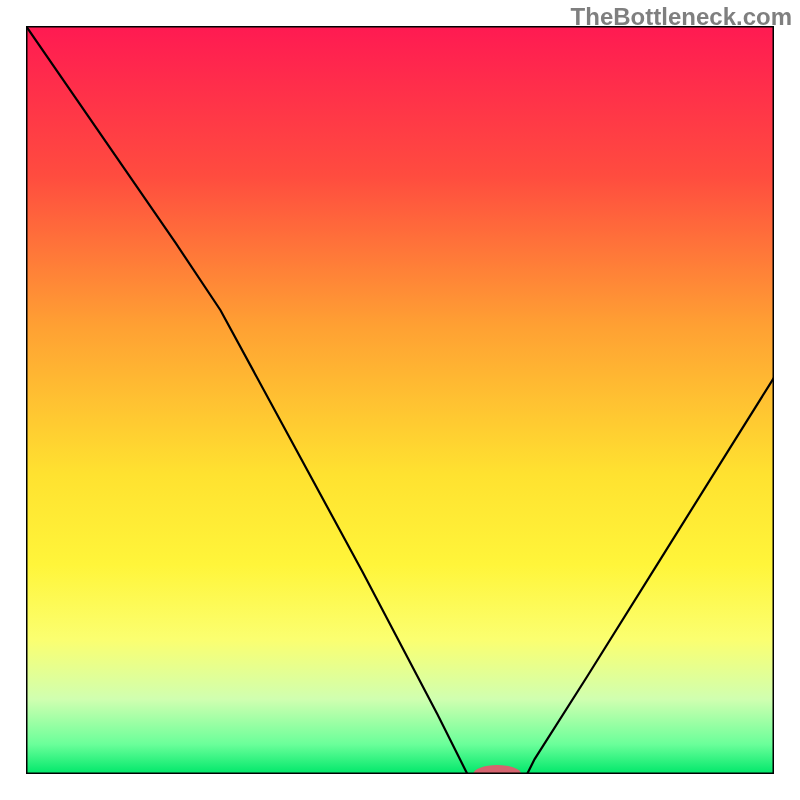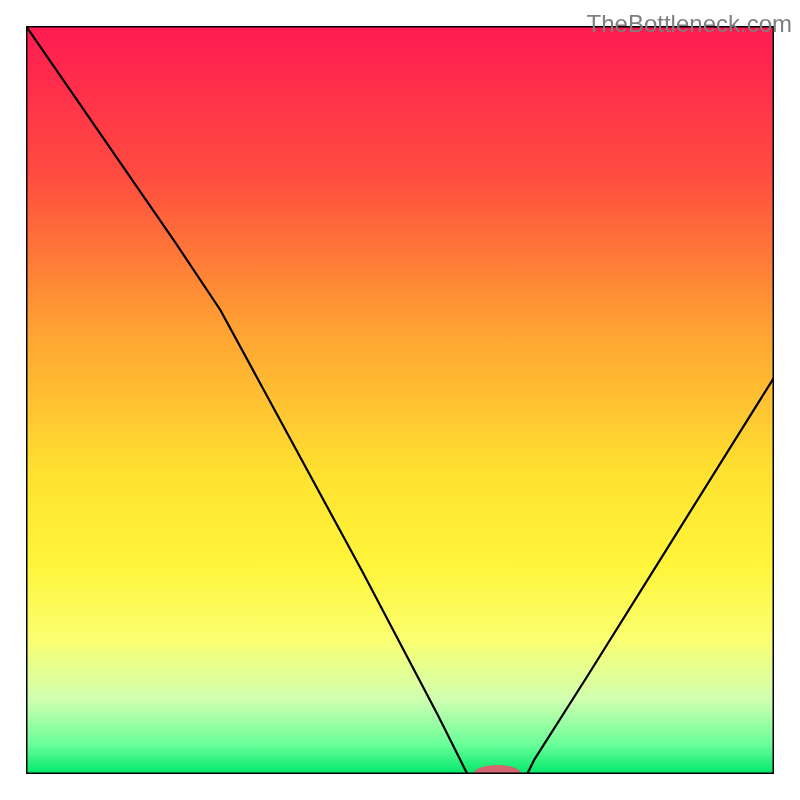--- a/index.html
+++ b/index.html
@@ -10,25 +10,25 @@
     background: #ffffff;
     overflow: hidden;
   }
   .container {
     position: relative;
     width: 800px;
     height: 800px;
   }
   .watermark {
     position: absolute;
-    top: 10px;
+    top: 3px;
     right: 8px;
     font-family: Arial, Helvetica, sans-serif;
     font-size: 24px;
-    font-weight: normal;
+    font-weight: bold;
     color: #7f7f7f;
     z-index: 10;
   }
   svg.plot {
     position: absolute;
     left: 26px;
     top: 26px;
     width: 748px;
     height: 748px;
     z-index: 2;

